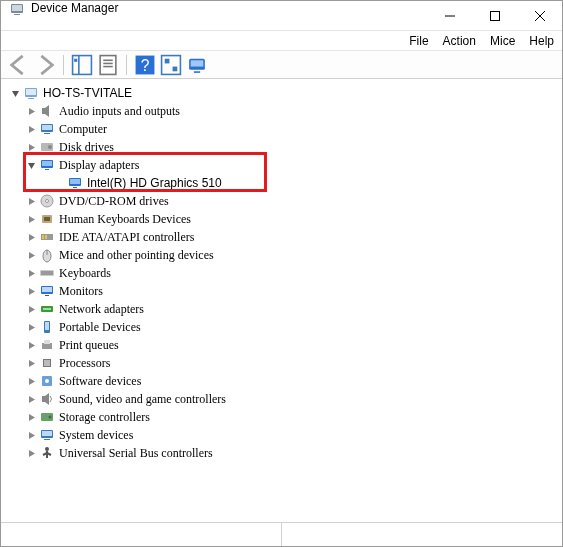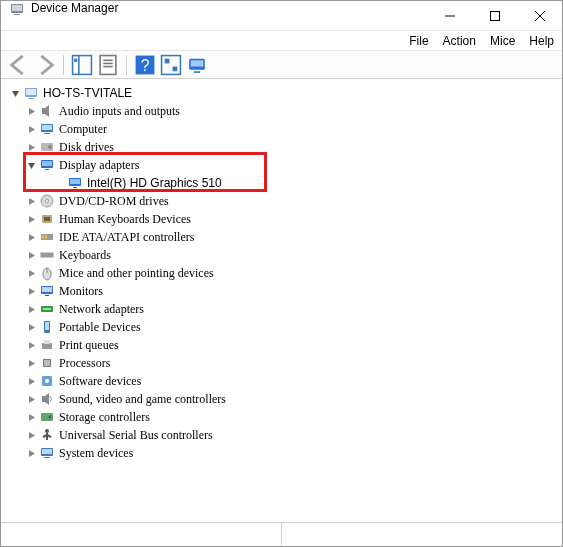--- a/index.html
+++ b/index.html
@@ -311,39 +311,39 @@
         <span>IDE ATA/ATAPI controllers</span>
       </div>
       <div class="node depth1">
         <span class="tw">
           <svg viewBox="0 0 9 9">
             <path d="M2 1 L8 4.5 L2 8 Z" fill="#888"></path>
           </svg>
         </span>
         <span class="ic">
           <svg viewBox="0 0 16 16" width="16" height="16">
+            <ellipse cx="8" cy="9" rx="4" ry="6" fill="#ddd" stroke="#888"></ellipse>
+            <line x1="8" y1="3" x2="8" y2="8" stroke="#888"></line>
+          </svg>
+        </span>
+        <span>Mice and other pointing devices</span>
+      </div>
+      <div class="node depth1">
+        <span class="tw">
+          <svg viewBox="0 0 9 9">
+            <path d="M2 1 L8 4.5 L2 8 Z" fill="#888"></path>
+          </svg>
+        </span>
+        <span class="ic">
+          <svg viewBox="0 0 16 16" width="16" height="16">
             <rect x="1" y="5" width="14" height="6" fill="#ccc" rx="1"></rect>
             <rect x="2" y="6" width="12" height="4" fill="#999"></rect>
           </svg>
         </span>
         <span>Keyboards</span>
-      </div>
-      <div class="node depth1">
-        <span class="tw">
-          <svg viewBox="0 0 9 9">
-            <path d="M2 1 L8 4.5 L2 8 Z" fill="#888"></path>
-          </svg>
-        </span>
-        <span class="ic">
-          <svg viewBox="0 0 16 16" width="16" height="16">
-            <ellipse cx="8" cy="9" rx="4" ry="6" fill="#ddd" stroke="#888"></ellipse>
-            <line x1="8" y1="3" x2="8" y2="8" stroke="#888"></line>
-          </svg>
-        </span>
-        <span>Mice and other pointing devices</span>
       </div>
       <div class="node depth1">
         <span class="tw">
           <svg viewBox="0 0 9 9">
             <path d="M2 1 L8 4.5 L2 8 Z" fill="#888"></path>
           </svg>
         </span>
         <span class="ic">
           <svg viewBox="0 0 16 16" width="16" height="16">
             <rect x="2" y="3" width="12" height="8" fill="#2a6fd6" rx="1"></rect>
@@ -444,52 +444,52 @@
             <path d="M2 1 L8 4.5 L2 8 Z" fill="#888"></path>
           </svg>
         </span>
         <span class="ic">
           <svg viewBox="0 0 16 16" width="16" height="16">
             <rect x="2" y="4" width="12" height="8" fill="#6aa06a" rx="1"></rect>
             <circle cx="11" cy="8" r="1.5" fill="#3d6b3d"></circle>
           </svg>
         </span>
         <span>Storage controllers</span>
+      </div>
+      <div class="node depth1">
+        <span class="tw">
+          <svg viewBox="0 0 9 9">
+            <path d="M2 1 L8 4.5 L2 8 Z" fill="#888"></path>
+          </svg>
+        </span>
+        <span class="ic">
+          <svg viewBox="0 0 16 16" width="16" height="16">
+            <rect x="2" y="3" width="12" height="8" fill="#3a7abf" rx="1"></rect>
+            <rect x="3" y="4" width="10" height="5" fill="#bcd8f2"></rect>
+            <rect x="5" y="12" width="6" height="1" fill="#3a7abf"></rect>
+          </svg>
+        </span>
+        <span>System devices</span>
       </div>
       <div class="node depth1">
         <span class="tw">
           <svg viewBox="0 0 9 9">
             <path d="M2 1 L8 4.5 L2 8 Z" fill="#888"></path>
           </svg>
         </span>
         <span class="ic">
           <svg viewBox="0 0 16 16" width="16" height="16">
             <circle cx="8" cy="4" r="2" fill="#555"></circle>
             <line x1="8" y1="6" x2="8" y2="13" stroke="#555" stroke-width="2"></line>
             <line x1="8" y1="8" x2="4" y2="10" stroke="#555" stroke-width="2"></line>
             <line x1="8" y1="8" x2="12" y2="10" stroke="#555" stroke-width="2"></line>
           </svg>
         </span>
         <span>Universal Serial Bus controllers</span>
       </div>
-      <div class="node depth1">
-        <span class="tw">
-          <svg viewBox="0 0 9 9">
-            <path d="M2 1 L8 4.5 L2 8 Z" fill="#888"></path>
-          </svg>
-        </span>
-        <span class="ic">
-          <svg viewBox="0 0 16 16" width="16" height="16">
-            <rect x="2" y="3" width="12" height="8" fill="#3a7abf" rx="1"></rect>
-            <rect x="3" y="4" width="10" height="5" fill="#bcd8f2"></rect>
-            <rect x="5" y="12" width="6" height="1" fill="#3a7abf"></rect>
-          </svg>
-        </span>
-        <span>System devices</span>
-      </div>
       <div class="highlight-box" id="hl" style="top: 72px; left: 22px; width: 244px; height: 40px;"></div>
   </div>
 </div>
 
 <div class="statusbar">
   <div class="cell"></div>
   <div class="cell"></div>
 </div>
 
 </body></html>

